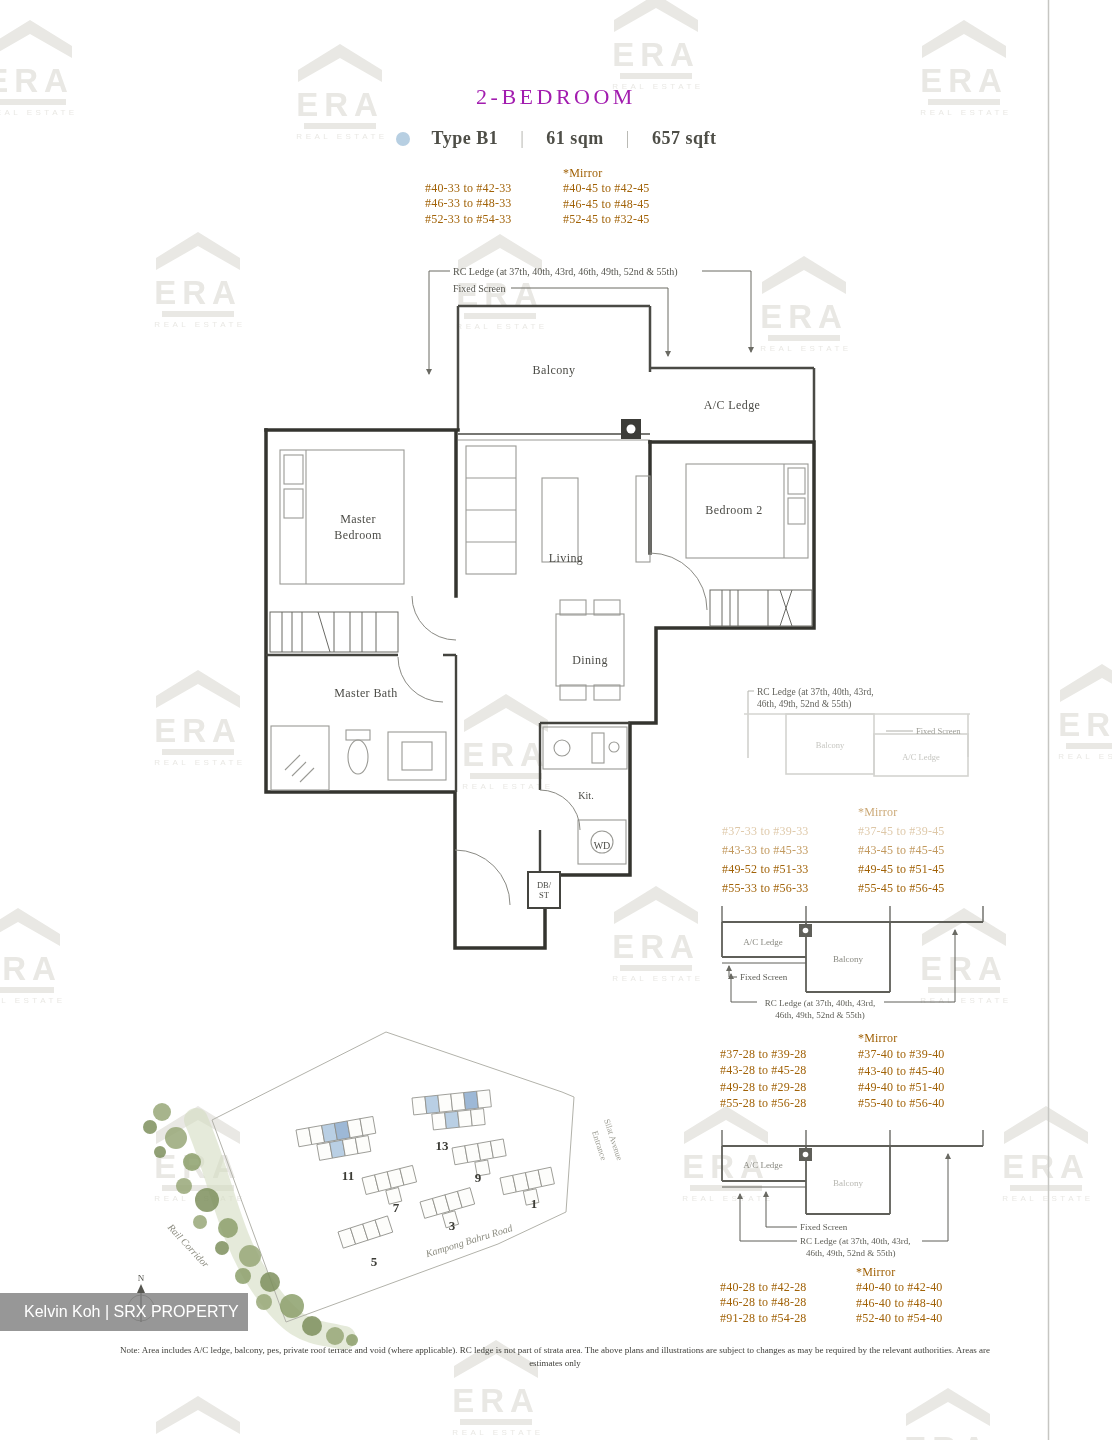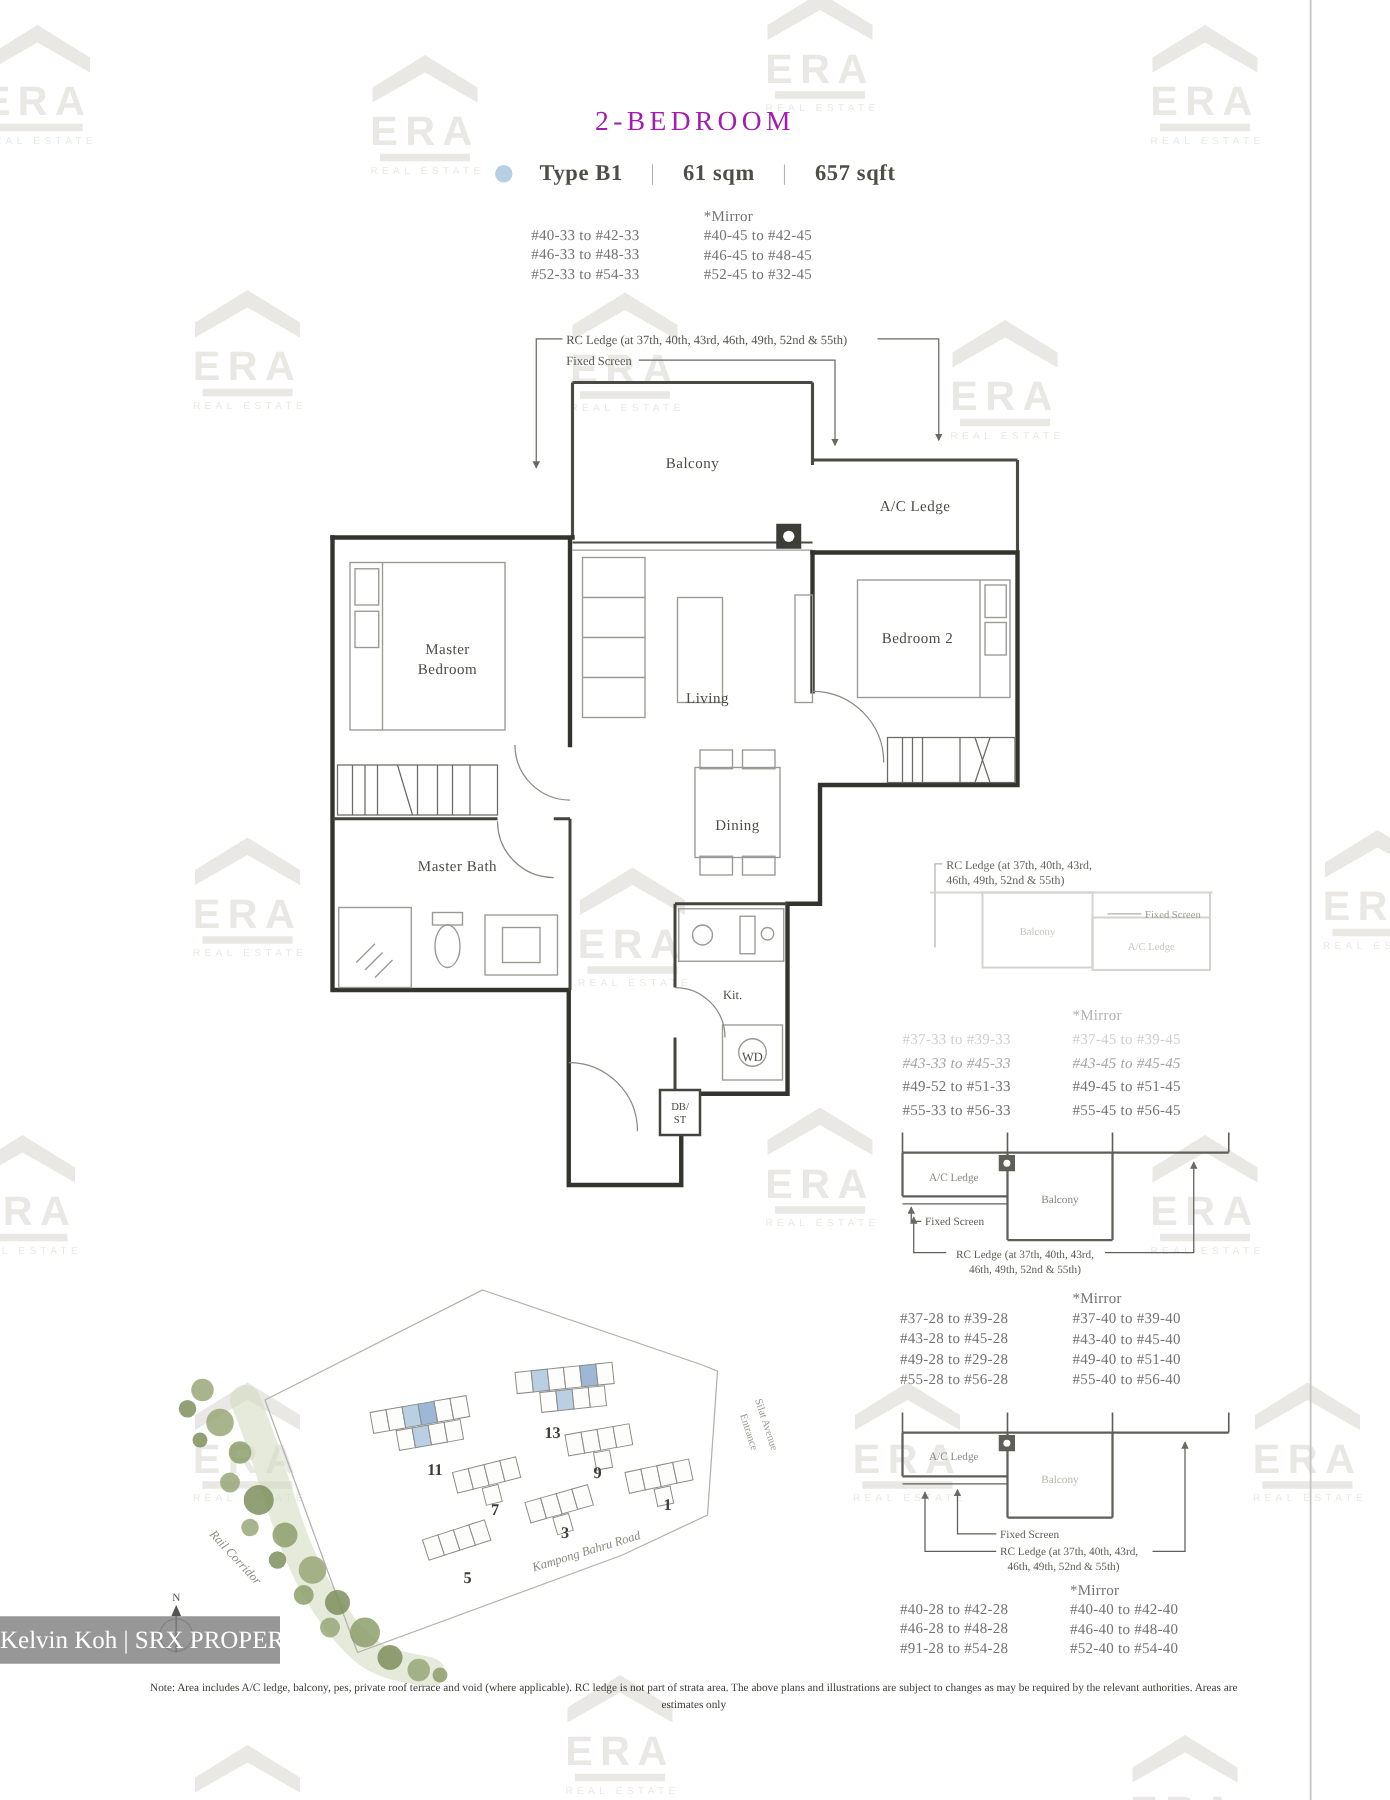--- a/index.html
+++ b/index.html
@@ -17,32 +17,32 @@
   .t-map{font-size:10px;font-style:italic;fill:#8c8c80;}
   .t-map-sm{font-size:8.5px;fill:#9a9a90;}
   .t-num{font-size:13px;font-weight:bold;fill:#3c3c36;}
   .hdr-title{position:absolute;top:84px;left:56px;width:1000px;text-align:center;
              font-size:22px;font-weight:normal;letter-spacing:3.5px;color:#a21caf;}
   .type-row{position:absolute;top:128px;left:56px;width:1000px;display:flex;
             justify-content:center;align-items:center;gap:22px;
             font-size:18px;font-weight:bold;color:#4e4e47;letter-spacing:.5px;}
   .type-row .sep{color:#b3b3ad;font-weight:normal;}
   .dot{width:14px;height:14px;border-radius:50%;flex:0 0 auto;}
-  .ub{position:absolute;font-size:12px;color:#737373;letter-spacing:.2px;}
+  .ub{position:absolute;font-size:12px;color:#a16207;letter-spacing:.2px;}
   .ur{height:15.3px;line-height:15.3px;white-space:nowrap;}
   .sp19 .ur{height:19px;line-height:19px;}
   .sp16 .ur{height:16.3px;line-height:16.3px;}
   .mirror{font-style:normal;}
   .fade35{opacity:.35;}
   .fade55{opacity:.55;}
-  .fade65{opacity:.65;font-style:italic;}
+  .fade65{opacity:.65;}
   .agent-bar{position:absolute;left:0;top:1293px;width:224px;height:38px;
              background:rgba(128,128,128,.82);color:#fff;
-             font-family:Liberation Serif, serif;font-size:20px;line-height:38px;
-             padding-left:0;white-space:nowrap;}
+             font-family:Liberation Sans, sans-serif;font-size:16px;line-height:38px;
+             padding-left:24px;white-space:nowrap;}
   .footnote{position:absolute;left:118px;top:1344px;width:874px;text-align:center;
             font-size:9px;line-height:13px;color:#3d3d38;}
 </style>
 </head>
 <body>
 
 <div class="page">
 
 <svg width="1112" height="1440" viewBox="0 0 1112 1440" style="position:absolute;left:0;top:0">
   <defs>

